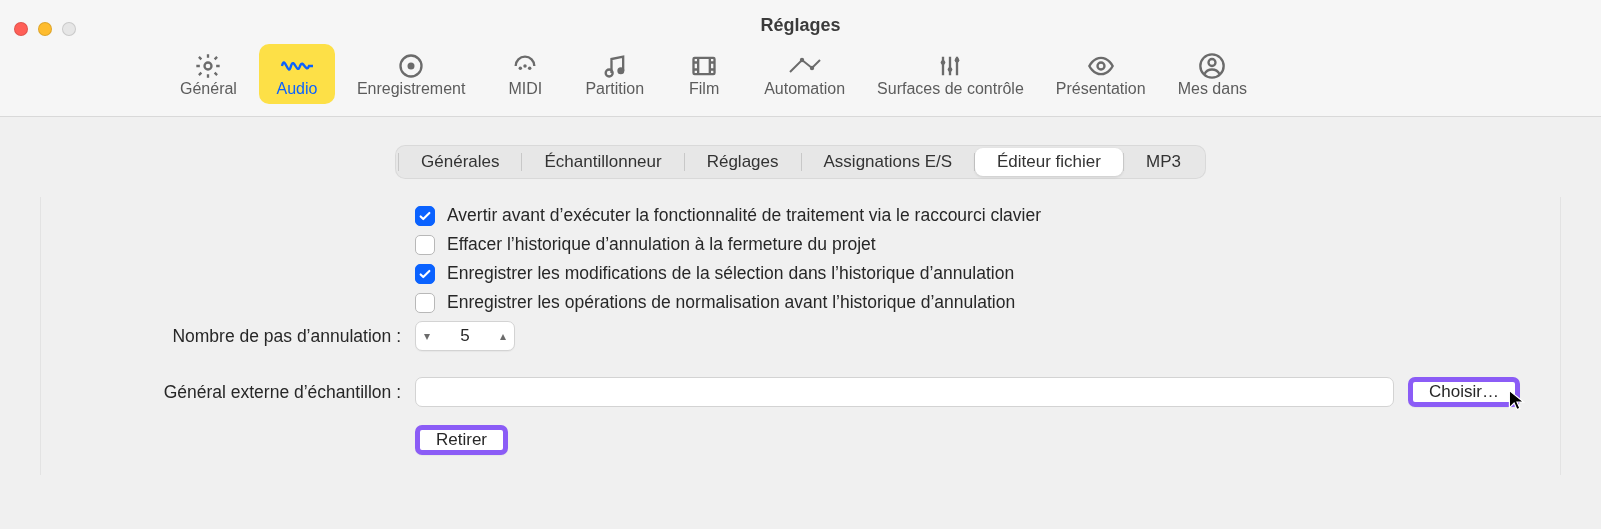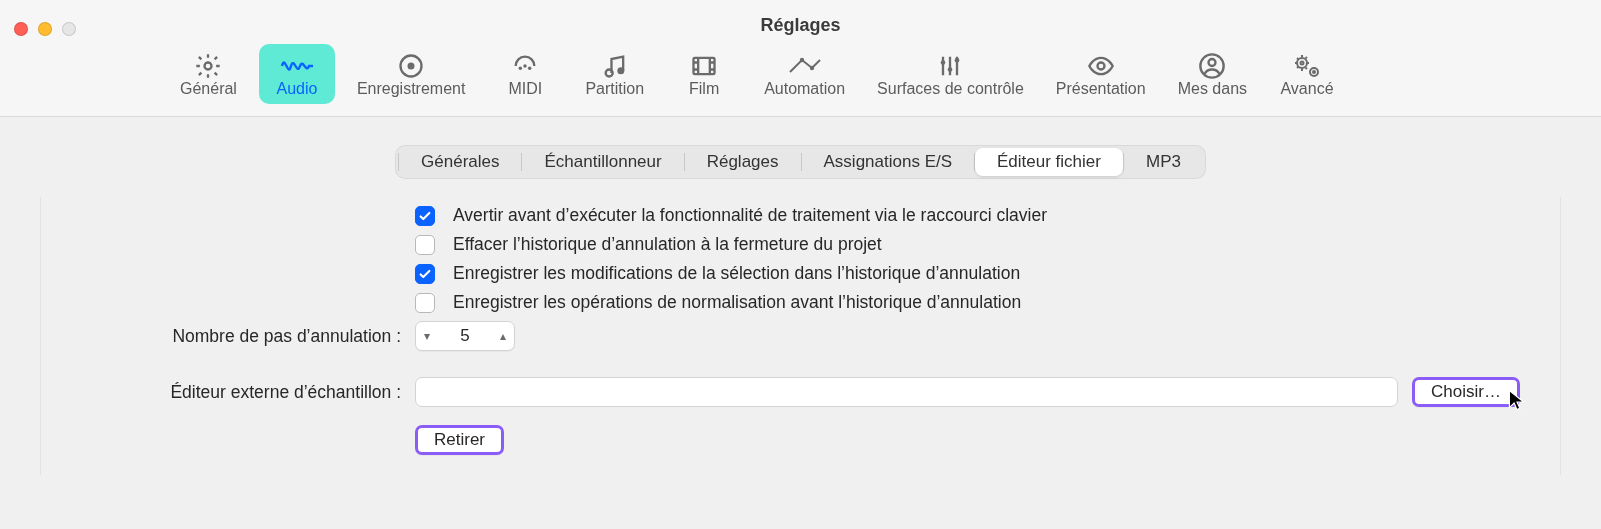--- a/index.html
+++ b/index.html
@@ -52,21 +52,21 @@
     width: auto;
     min-width: 76px;
     padding: 8px 10px 6px;
     border-radius: 10px;
     font-size: 16px;
     color: #5c5c5c;
     cursor: default;
   }
   .tb-item .tb-icon { height: 28px; display: flex; align-items: center; justify-content: center; }
   .tb-item.selected {
-    background: #5eead4;
+    background: #fde047;
     color: #0a62ff;
   }
   .tb-label { white-space: nowrap; }
 
   
   .segmented-wrap {
     display: flex;
     justify-content: center;
     padding: 28px 0 18px;
   }
@@ -109,21 +109,21 @@
     grid-template-columns: 360px 1fr;
     column-gap: 14px;
     row-gap: 8px;
     align-items: center;
     padding-right: 40px;
   }
   .chk-row {
     grid-column: 2;
     display: flex;
     align-items: center;
-    gap: 18px;
+    gap: 12px;
     font-size: 17.5px;
   }
   .chk {
     width: 20px; height: 20px; border-radius: 5px;
     border: 1px solid #b8b8b8;
     background: #fff;
     display: inline-flex; align-items: center; justify-content: center;
     flex: 0 0 auto;
   }
   .chk.on {
@@ -165,21 +165,21 @@
     height: 30px;
     border: 1px solid #d3d3d3;
     border-radius: 7px;
     background: #fff;
     padding: 0 10px;
     font-size: 17px;
   }
   .mac-btn {
     height: 30px;
     padding: 0 16px;
-    border: 3px solid #8b5cf6;
+    border: 5px solid #8b5cf6;
     border-radius: 7px;
     background: #fff;
     font-size: 17px;
     display: inline-flex;
     align-items: center;
     box-shadow: 0 1px 1px rgba(0,0,0,.04);
     cursor: default;
   }
   .choose-wrap { position: relative; }
   .cursor {
@@ -307,32 +307,20 @@
       <span class="tb-icon">
         <svg width="28" height="28" viewBox="0 0 24 24">
             <circle class="ico" cx="12" cy="12" r="10"></circle>
             <circle class="ico" cx="12" cy="9" r="3"></circle>
             <path class="ico" d="M5.5 19c1.5-3 4-4 6.5-4s5 1 6.5 4"></path>
           </svg>
       </span>
       <span class="tb-label">Mes dans</span>
     </div>
 
-    <div class="tb-item">
-      <span class="tb-icon">
-        <svg width="30" height="28" viewBox="0 0 30 28">
-            <circle class="ico" cx="10" cy="11" r="5"></circle>
-            <circle class="ico" cx="10" cy="11" r="1.5"></circle>
-            <path class="ico" d="M10 3v2M10 17v2M3 11h2M15 11h2M5 6l1.4 1.4M13.6 15.6 15 17M5 16l1.4-1.4M13.6 6.4 15 5"></path>
-            <circle class="ico" cx="22" cy="20" r="4"></circle>
-            <circle class="ico" cx="22" cy="20" r="1"></circle>
-          </svg>
-      </span>
-      <span class="tb-label">Avancé</span>
-    </div>
 
   </div>
 </div>
 
 <div class="segmented-wrap">
   <div class="segmented">
     <div class="seg-sep"></div>
     <div class="seg-btn">Générales</div>
     <div class="seg-sep"></div>
     <div class="seg-btn">Échantillonneur</div>
@@ -382,21 +370,21 @@
       <span>Enregistrer les opérations de normalisation avant l’historique d’annulation</span>
     </div>
 
     <div class="row-label-right">Nombre de pas d’annulation :</div>
     <div class="stepper">
       <span class="arrow">▾</span>
       <span class="stepper-value">5</span>
       <span class="arrow">▴</span>
     </div>
 
-    <div class="row-label-right" style="margin-top:18px">Éditeur externe d’échantillon :</div>
+    <div class="row-label-right" style="margin-top:18px">Général externe d’échantillon :</div>
     <div class="ext-editor-row">
       <input class="ext-input" type="text" value="" style="">
       <span class="choose-wrap">
         <span class="mac-btn">Choisir…</span>
         <span class="cursor">
           <svg width="22" height="24" viewBox="0 0 20 24">
               <path d="M2 2 L2 20 L7 15 L10 22 L13 20.5 L10 14 L17 14 Z" fill="#000" stroke="#fff" stroke-width="1.2"></path>
             </svg>
         </span>
       </span>

